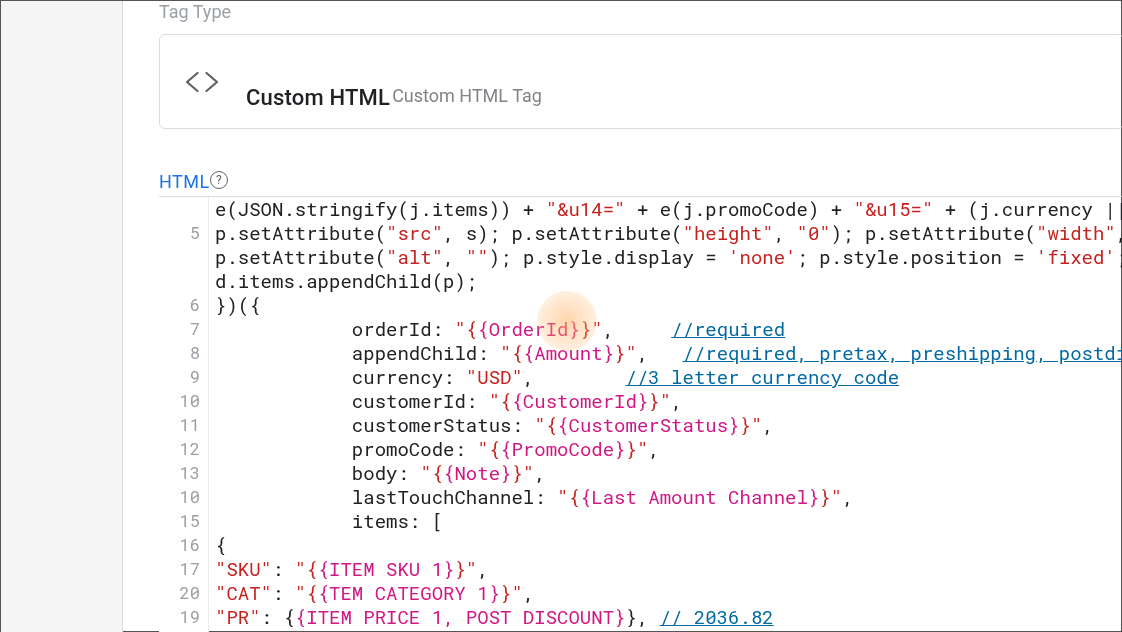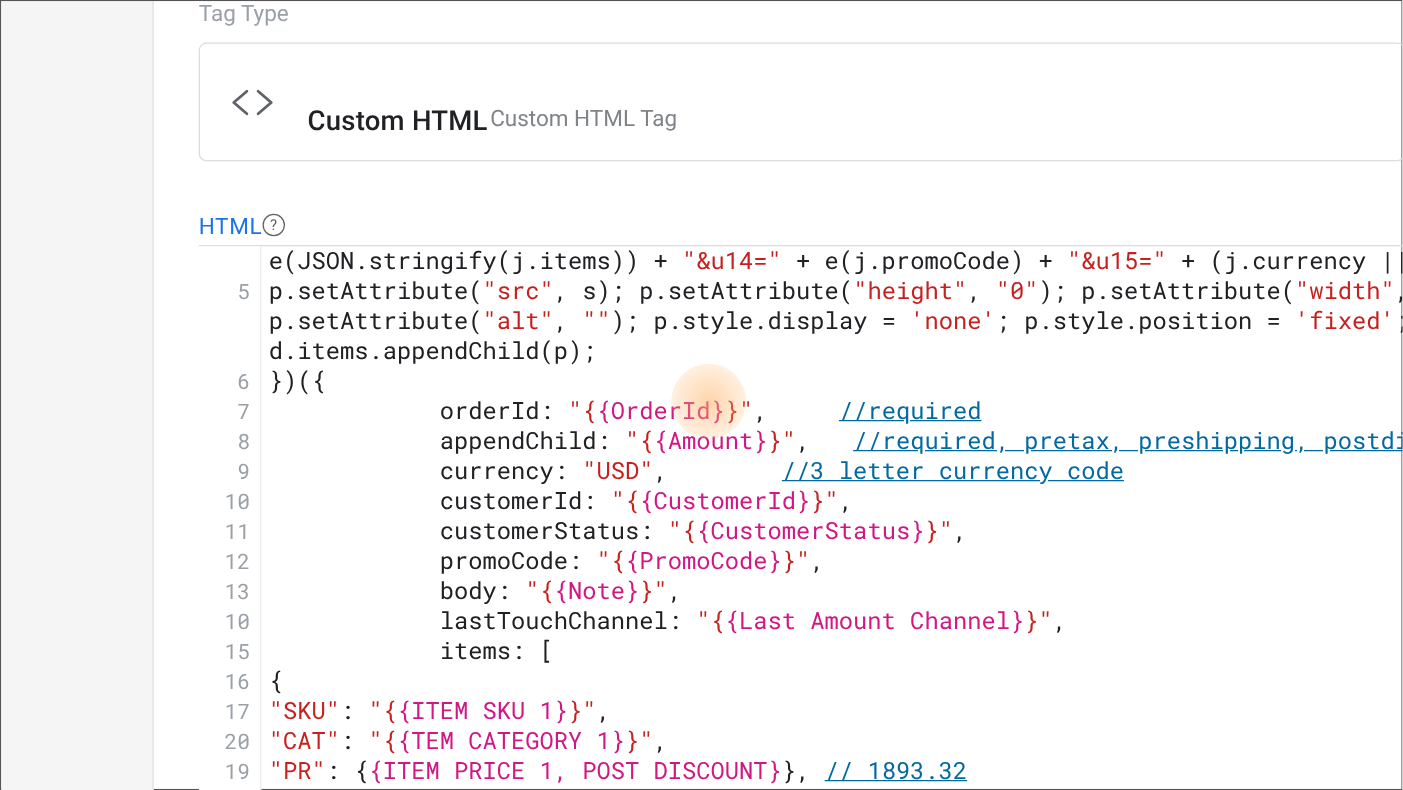--- a/index.html
+++ b/index.html
@@ -198,21 +198,21 @@
         <div class="cl"><span>            currency: </span><span class="tok-str">"USD"</span><span>,        </span><span class="tok-cmt">//3 letter currency code</span></div>
         <div class="cl"><span>            customerId: </span><span class="tok-str">"{</span><span class="tok-var1">{CustomerId}</span><span class="tok-str">}"</span><span>,</span></div>
         <div class="cl"><span>            customerStatus: </span><span class="tok-str">"{</span><span class="tok-var1">{CustomerStatus}</span><span class="tok-str">}"</span><span>,</span></div>
         <div class="cl"><span>            promoCode: </span><span class="tok-str">"{</span><span class="tok-var1">{PromoCode}</span><span class="tok-str">}"</span><span>,</span></div>
         <div class="cl"><span>            body: </span><span class="tok-str">"{</span><span class="tok-var1">{Note}</span><span class="tok-str">}"</span><span>,</span></div>
         <div class="cl"><span>            lastTouchChannel: </span><span class="tok-str">"{</span><span class="tok-var1">{Last Amount Channel}</span><span class="tok-str">}"</span><span>,</span></div>
         <div class="cl"><span>            items: [</span></div>
         <div class="cl"><span>{</span></div>
         <div class="cl"><span class="tok-str">"SKU"</span><span>: </span><span class="tok-str">"{</span><span class="tok-var1">{ITEM SKU 1}</span><span class="tok-str">}"</span><span>,</span></div>
         <div class="cl"><span class="tok-str">"CAT"</span><span>: </span><span class="tok-str">"{</span><span class="tok-var1">{TEM CATEGORY 1}</span><span class="tok-str">}"</span><span>,</span></div>
-        <div class="cl"><span class="tok-str">"PR"</span><span>: {</span><span class="tok-var1">{ITEM PRICE 1, POST DISCOUNT}</span><span>}, </span><span class="tok-cmt">// 1893.32</span></div>
+        <div class="cl"><span class="tok-str">"PR"</span><span>: {</span><span class="tok-var1">{ITEM PRICE 1, POST DISCOUNT}</span><span>}, </span><span class="tok-cmt">// 2036.82</span></div>
         <div class="cl"><span class="tok-str">"QTY"</span><span>: {</span><span class="tok-var1">{QUANTITY 1}</span><span>} </span><span class="tok-cmt">// Integer</span></div>
       </div>
 
       <div class="highlight-ring" style="left:378px; top:94px;"></div>
     </div>
 
   </div>
 </div>
 
 </body></html>

